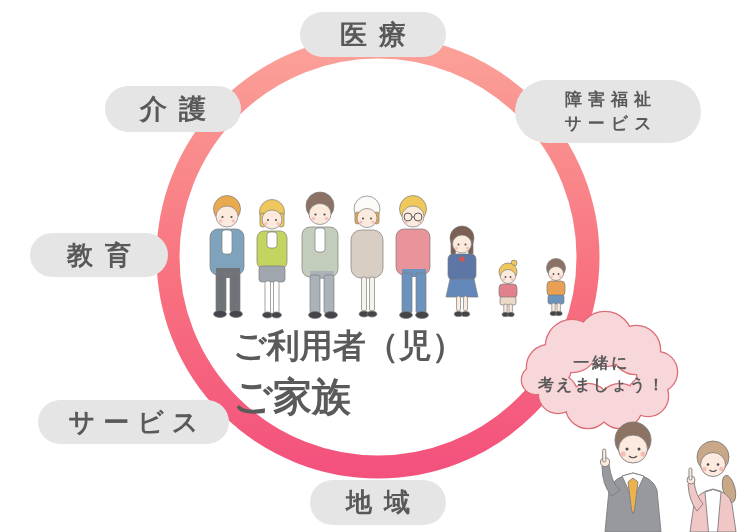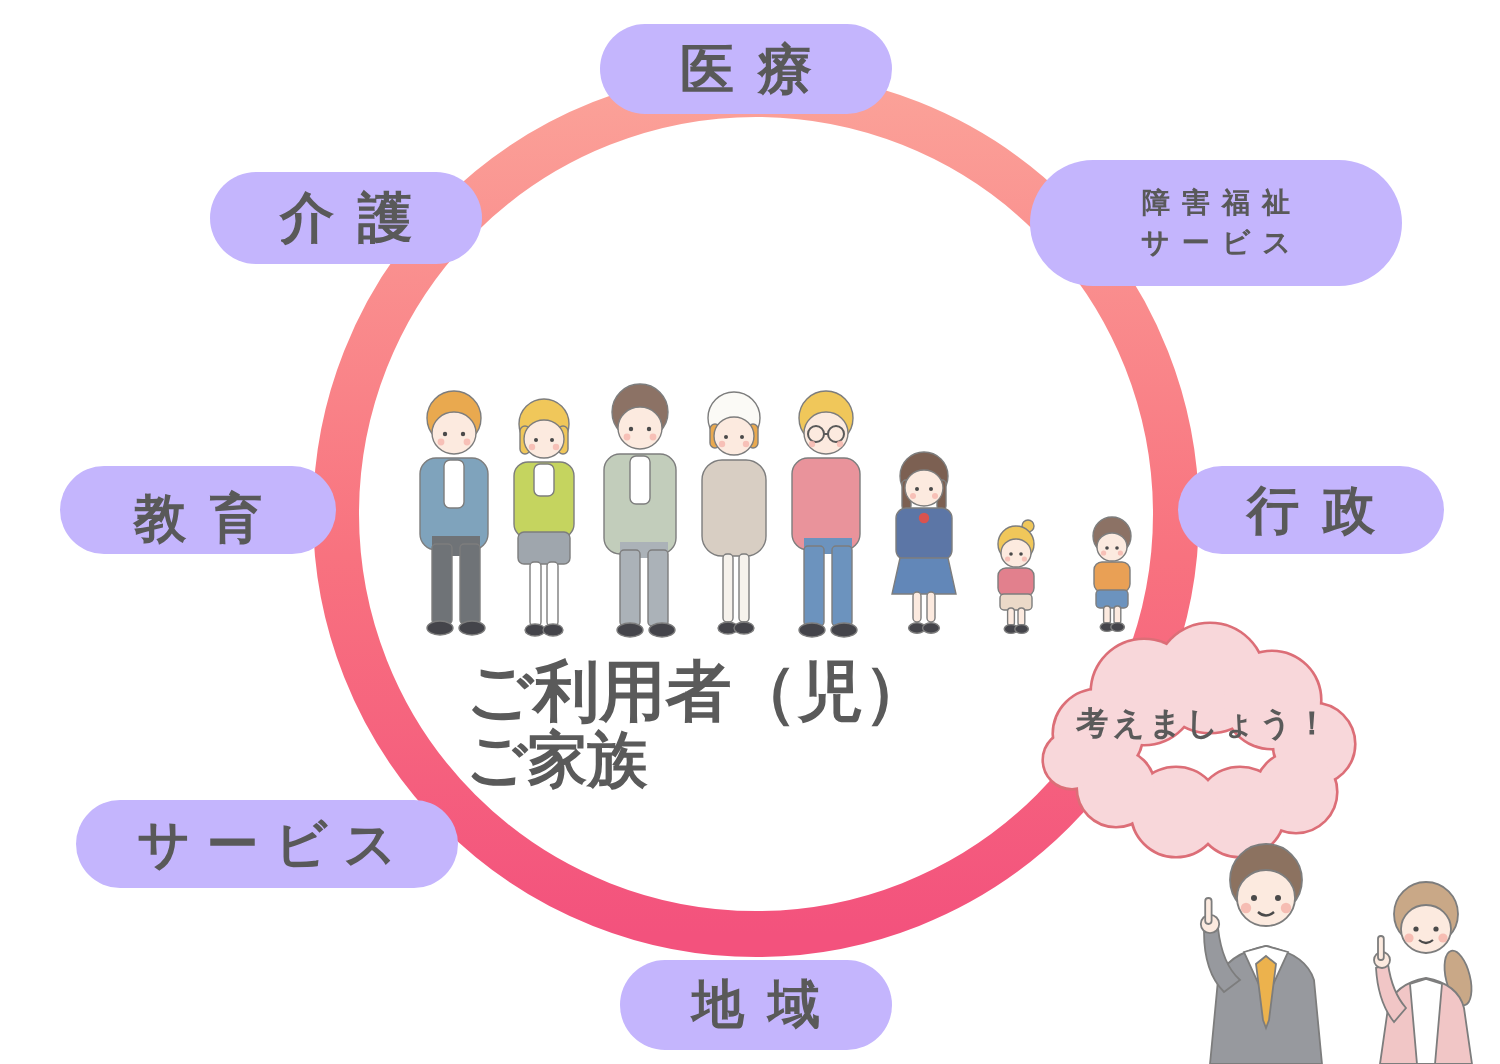--- a/index.html
+++ b/index.html
@@ -3,38 +3,38 @@
 <meta charset="utf-8">
 <style>
   html,body{margin:0;padding:0;background:#fff;}
   .canvas{
     position:relative;width:750px;height:532px;background:#fff;overflow:hidden;
     font-family:"Liberation Sans","DejaVu Sans",sans-serif;color:#595959;
   }
   .layer{position:absolute;left:0;top:0;}
   
   .pill{
-    position:absolute;background:#c4b5fd;border-radius:999px;
+    position:absolute;background:#e5e5e5;border-radius:999px;
     display:flex;align-items:center;justify-content:center;
     color:#595959;font-weight:bold;text-align:center;white-space:nowrap;
   }
   .pill-medical            {left:300px;top:12px; width:146px;height:45px;font-size:27px;letter-spacing:12px;text-indent:12px;}
   .pill-nursing-care       {left:105px;top:86px; width:136px;height:46px;font-size:27px;letter-spacing:12px;text-indent:12px;text-align:right;}
-  .pill-disability-welfare {left:515px;top:80px; width:186px;height:63px;font-size:14px;letter-spacing:6px;text-indent:6px;flex-direction:column;line-height:1.4;}
-  .pill-education          {left:30px; top:233px;width:138px;height:44px;font-size:26px;letter-spacing:12px;text-indent:12px;align-items:flex-end;}
+  .pill-disability-welfare {left:515px;top:80px; width:186px;height:63px;font-size:17px;letter-spacing:6px;text-indent:6px;flex-direction:column;line-height:1.4;}
+  .pill-education          {left:30px; top:233px;width:138px;height:44px;font-size:26px;letter-spacing:12px;text-indent:12px;}
   .pill-government         {left:589px;top:233px;width:133px;height:44px;font-size:26px;letter-spacing:12px;text-indent:12px;}
   .pill-employment-support {left:38px; top:400px;width:191px;height:44px;font-size:26px;letter-spacing:8px;text-indent:8px;}
   .pill-community          {left:310px;top:480px;width:136px;height:45px;font-size:26px;letter-spacing:12px;text-indent:12px;}
   
   .center-label{
     position:absolute;left:233px;top:328px;width:300px;text-align:left;
     font-weight:bold;color:#5a5a5a;line-height:1.1;
   }
   .center-label .l1{font-size:33px;display:block;}
-  .center-label .l2{font-size:30px;display:block;margin-top:0;}
+  .center-label .l2{font-size:39px;display:block;margin-top:12px;}
   
   .bubble-text{
     position:absolute;left:512px;top:352px;width:180px;text-align:center;
     font-weight:bold;color:#5a5a5a;line-height:1.35;z-index:6;
   }
   .bubble-text .l1{font-size:16px;display:block;letter-spacing:3px;}
   .bubble-text .l2{font-size:16px;display:block;letter-spacing:2px;}
   svg{display:block;}
   .z1{z-index:1}.z2{z-index:2}.z3{z-index:3}.z4{z-index:4}.z5{z-index:5}.z7{z-index:7}
 </style>
@@ -201,23 +201,20 @@
   <div class="pill pill-nursing-care z4">
     <span>介護</span>
   </div>
   <div class="pill pill-disability-welfare z4">
     <span>障害福祉</span>
     <span>サービス</span>
   </div>
   <div class="pill pill-education z4">
     <span>教育</span>
   </div>
-  <div class="pill pill-government z4">
-    <span>行政</span>
-  </div>
   <div class="pill pill-employment-support z4">
     <span>サービス</span>
   </div>
   <div class="pill pill-community z4">
     <span>地域</span>
   </div>
 
   <svg class="layer z5" width="750" height="532" viewBox="0 0 750 532">
     <g fill="#F8D7DA" stroke="#DC6E77" stroke-width="2.6">
       <circle cx="549" cy="367" r="22"></circle>
@@ -239,20 +236,21 @@
       <circle cx="657" cy="372" r="20"></circle>
       <circle cx="648" cy="396" r="20"></circle>
       <circle cx="620" cy="406" r="22"></circle>
       <circle cx="588" cy="406" r="22"></circle>
       <circle cx="558" cy="394" r="19"></circle>
       <circle cx="536" cy="380" r="14"></circle>
     </g>
   </svg>
 
   <div class="bubble-text">
+    <span class="l1">一緒に</span>
     <span class="l2">考えましょう！</span>
   </div>
 
   <svg class="layer z7" width="750" height="532" viewBox="0 0 750 532">
     <g stroke="#7d7d7d" stroke-width="0.9">
 
       <g>
         <path d="M605 532 L609 490 Q613 477 633 473 Q653 477 657 490 L661 532 Z" fill="#97999E"></path>
         <path d="M622 476 L633 473 L644 476 L633 500 Z" fill="#fff"></path>
         <path d="M633 478 l5 4 -3.5 28 -1.5 4 -1.5 -4 -3.5 -28 z" fill="#ECB24D"></path>

